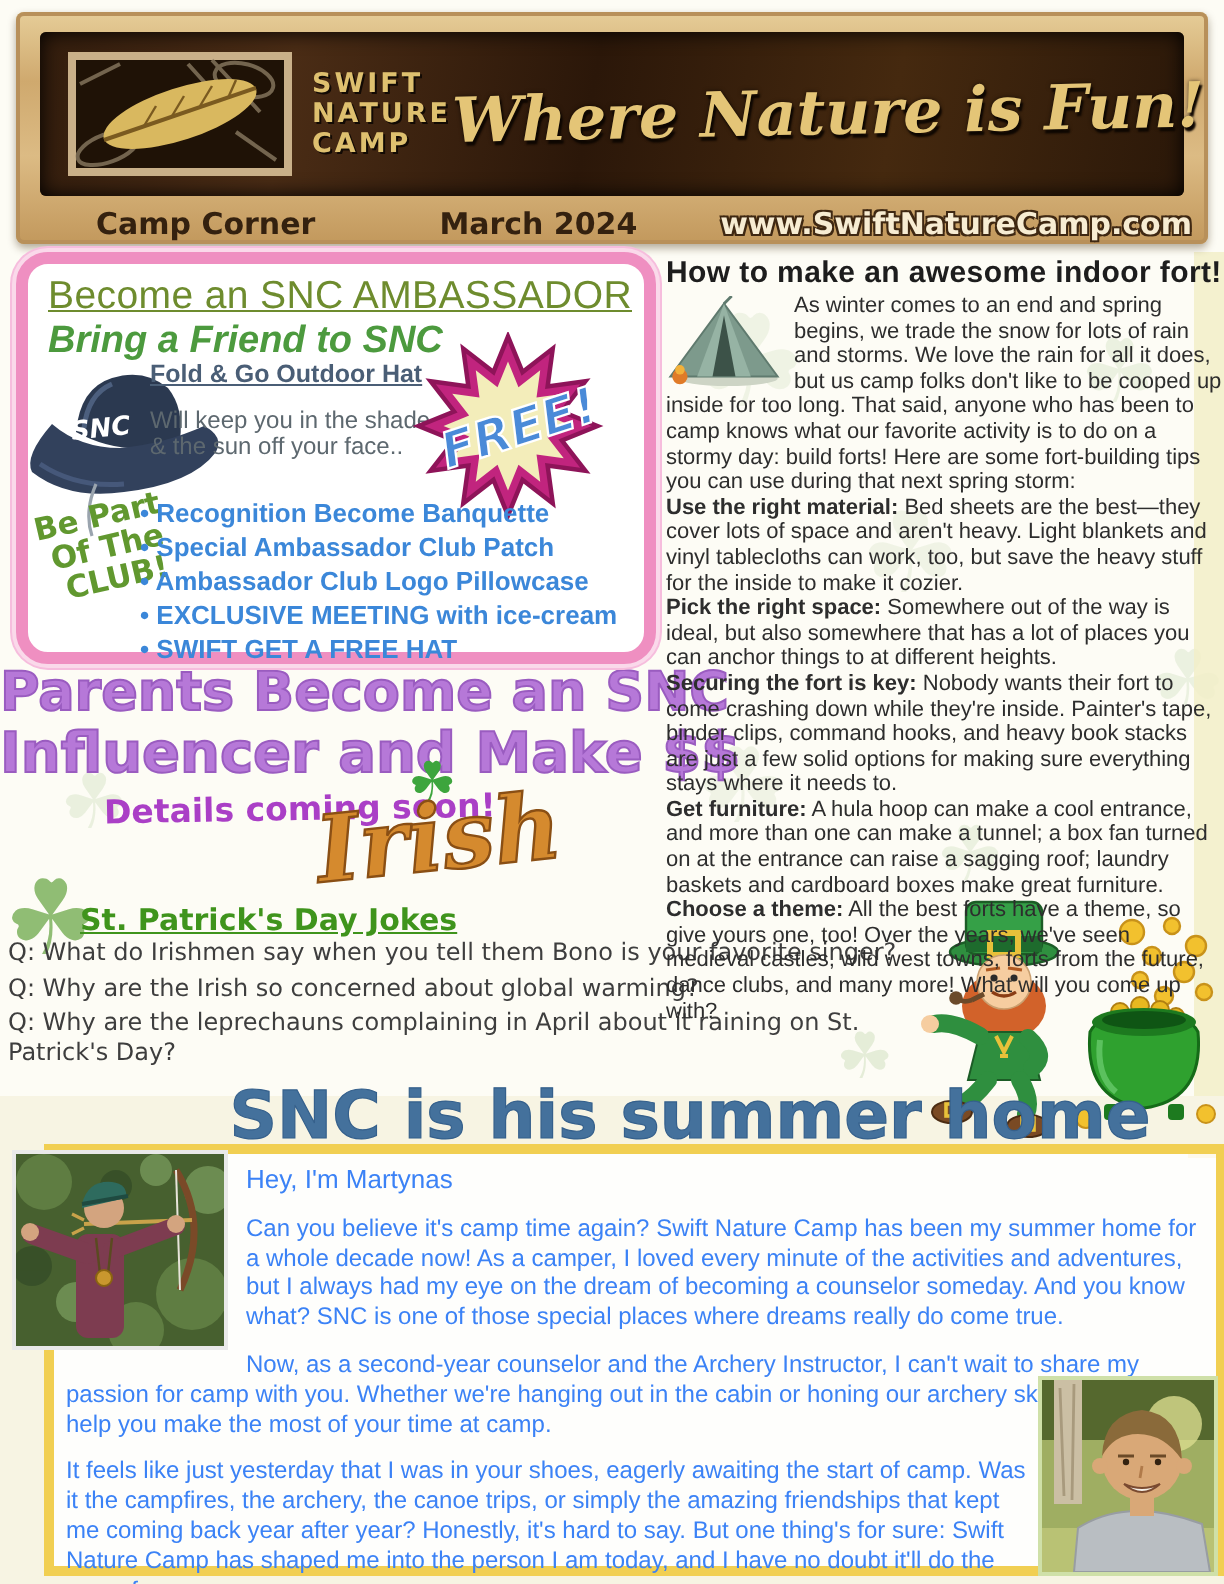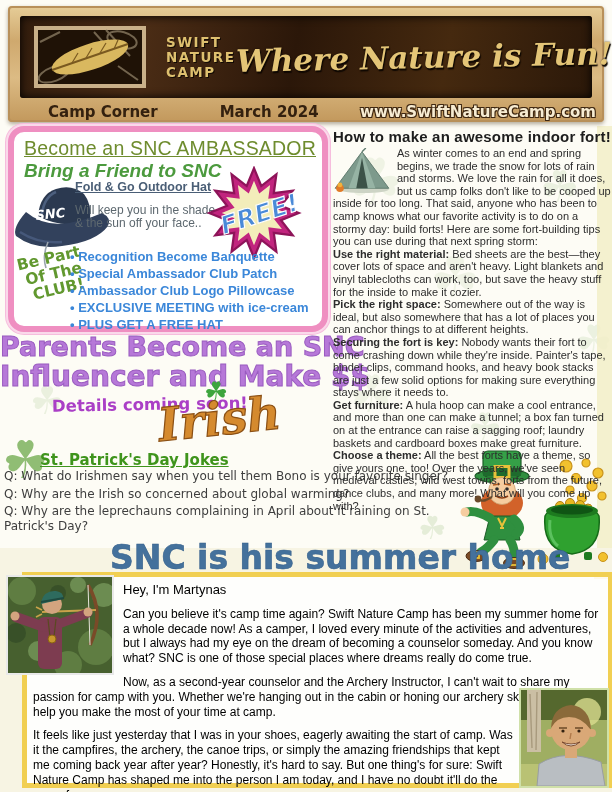--- a/index.html
+++ b/index.html
@@ -16,21 +16,21 @@
   .cream-band{position:absolute;left:597px;top:126px;width:15px;height:436px;background:#f2eec8;opacity:.85;z-index:0;}
   .cream-bottom{position:absolute;left:0;top:548px;width:612px;height:244px;background:#f7f4e3;z-index:0;}
   
   .header-frame{left:8px;top:6px;width:596px;height:116px;border-radius:4px;z-index:2;
     background:linear-gradient(180deg,#e6cd98 0%,#cfa96e 30%,#dcbb84 62%,#c2985c 100%);
     box-shadow:0 2px 4px rgba(60,40,10,.4), inset 0 0 0 2px #b8905a;}
   .plank{position:absolute;left:12px;top:10px;width:572px;height:82px;border-radius:3px;display:flex;align-items:center;
     background:linear-gradient(100deg,#331d0d,#4a2c15 22%,#2b1709 48%,#45290f 74%,#2b1809 100%);
     box-shadow:inset 0 0 10px #000;}
   .logo-svg{margin-left:14px;flex:0 0 auto;}
-  .logo-text{margin-left:20px;color:#dec06f;font-family:"DejaVu Sans",sans-serif;font-weight:bold;
+  .logo-text{margin-left:10px;color:#dec06f;font-family:"DejaVu Sans",sans-serif;font-weight:bold;
     font-size:13.5px;line-height:15px;letter-spacing:1.5px;text-shadow:1px 1px 0 #120a04;}
   .tagline{flex:1;text-align:center;font-family:"DejaVu Serif",serif;font-style:italic;font-weight:bold;
     font-size:31px;color:#e4c577;transform:rotate(-1.2deg);padding-right:6px;
     text-shadow:1px 2px 1px #0e0702,0 0 2px rgba(0,0,0,.6);white-space:nowrap;}
   .header-bar{position:absolute;left:0;bottom:1px;width:100%;height:18px;display:flex;align-items:center;
     font-family:"DejaVu Sans",sans-serif;font-weight:bold;font-size:15px;color:#34210f;}
   .bar-left{margin-left:40px;}
   .bar-center{margin-left:62px;}
   .bar-right{margin-left:auto;margin-right:8px;color:#f7ecd2;
     text-shadow:1px 1px 0 #3f2812,-1px -1px 0 #3f2812,1px -1px 0 #3f2812,-1px 1px 0 #3f2812;text-align:right;}
@@ -69,26 +69,26 @@
     font-size:15px;color:#3f941c;text-decoration:underline;}
   .jokes{left:4px;top:469px;width:468px;z-index:2;font-family:"DejaVu Sans",sans-serif;
     font-size:12px;line-height:15px;color:#3e3e3e;}
   .jokes div{margin-bottom:2.5px;}
   
   .article{left:333px;top:128px;width:278px;z-index:2;color:#2d2d2d;}
   .article h3{margin:0 0 2px 0;font-size:15px;letter-spacing:.2px;color:#1d1d1d;font-family:"Liberation Sans",sans-serif;}
   .article p{margin:0;font-size:11px;line-height:12.6px;}
   .tent{float:left;margin:1px 6px 1px 0;}
   
-  .summer-title{left:110px;top:538px;width:470px;text-align:left;z-index:3;
+  .summer-title{left:110px;top:538px;width:470px;text-align:center;z-index:3;
     font-family:"DejaVu Sans",sans-serif;font-weight:bold;font-size:33px;color:#44719c;
     -webkit-text-stroke:.6px #35608c;white-space:nowrap;}
   .ybox{left:22px;top:572px;width:567px;height:202px;z-index:2;
     border:5px solid #f1cf52;background:rgba(255,255,255,.88);padding:2px 8px 2px 6px;
-    font-size:12px;line-height:14.8px;color:#000000;}
+    font-size:12px;line-height:14.8px;color:#3b82f6;}
   .yext-t{left:594px;top:572px;width:18px;height:7px;background:#f1cf52;z-index:2;}
   .yext-b{left:594px;top:777px;width:18px;height:7px;background:#f1cf52;z-index:2;}
   .photo-spacer{float:left;width:84px;height:94px;margin:0 8px 2px -2px;}
   .boy-spacer{float:right;width:82px;height:96px;margin:2px -6px 0 8px;}
   .ybox p{margin:9px 0 0 0;}
   .ybox .greet{margin-top:4px;font-size:13px;}
   .archer{left:8px;top:577px;z-index:4;box-shadow:0 0 0 2px #e9e9e9;}
   .boy{left:519px;top:688px;z-index:4;border:2px solid #cfe0a8;}
   .lep{left:452px;top:446px;z-index:2;}
   .pot{left:536px;top:458px;z-index:2;}
@@ -179,21 +179,21 @@
     <div>Be Part</div>
     <div>Of The</div>
     <div>CLUB!</div>
   </div>
 
   <ul class="benefits">
     <li>Recognition Become Banquette</li>
     <li>Special Ambassador Club Patch</li>
     <li>Ambassador Club Logo Pillowcase</li>
     <li>EXCLUSIVE MEETING with ice-cream</li>
-    <li>PLUS GET A FREE HAT</li>
+    <li>SWIFT GET A FREE HAT</li>
   </ul>
 </div>
 
 <div class="abs inf1">Parents Become an SNC</div>
 <div class="abs inf2">Influencer and Make $$</div>
 <div class="abs details">Details coming soon!</div>
 <div class="abs irish">
   <span class="sham">☘</span>
   <span class="word">Irish</span>
 </div>

